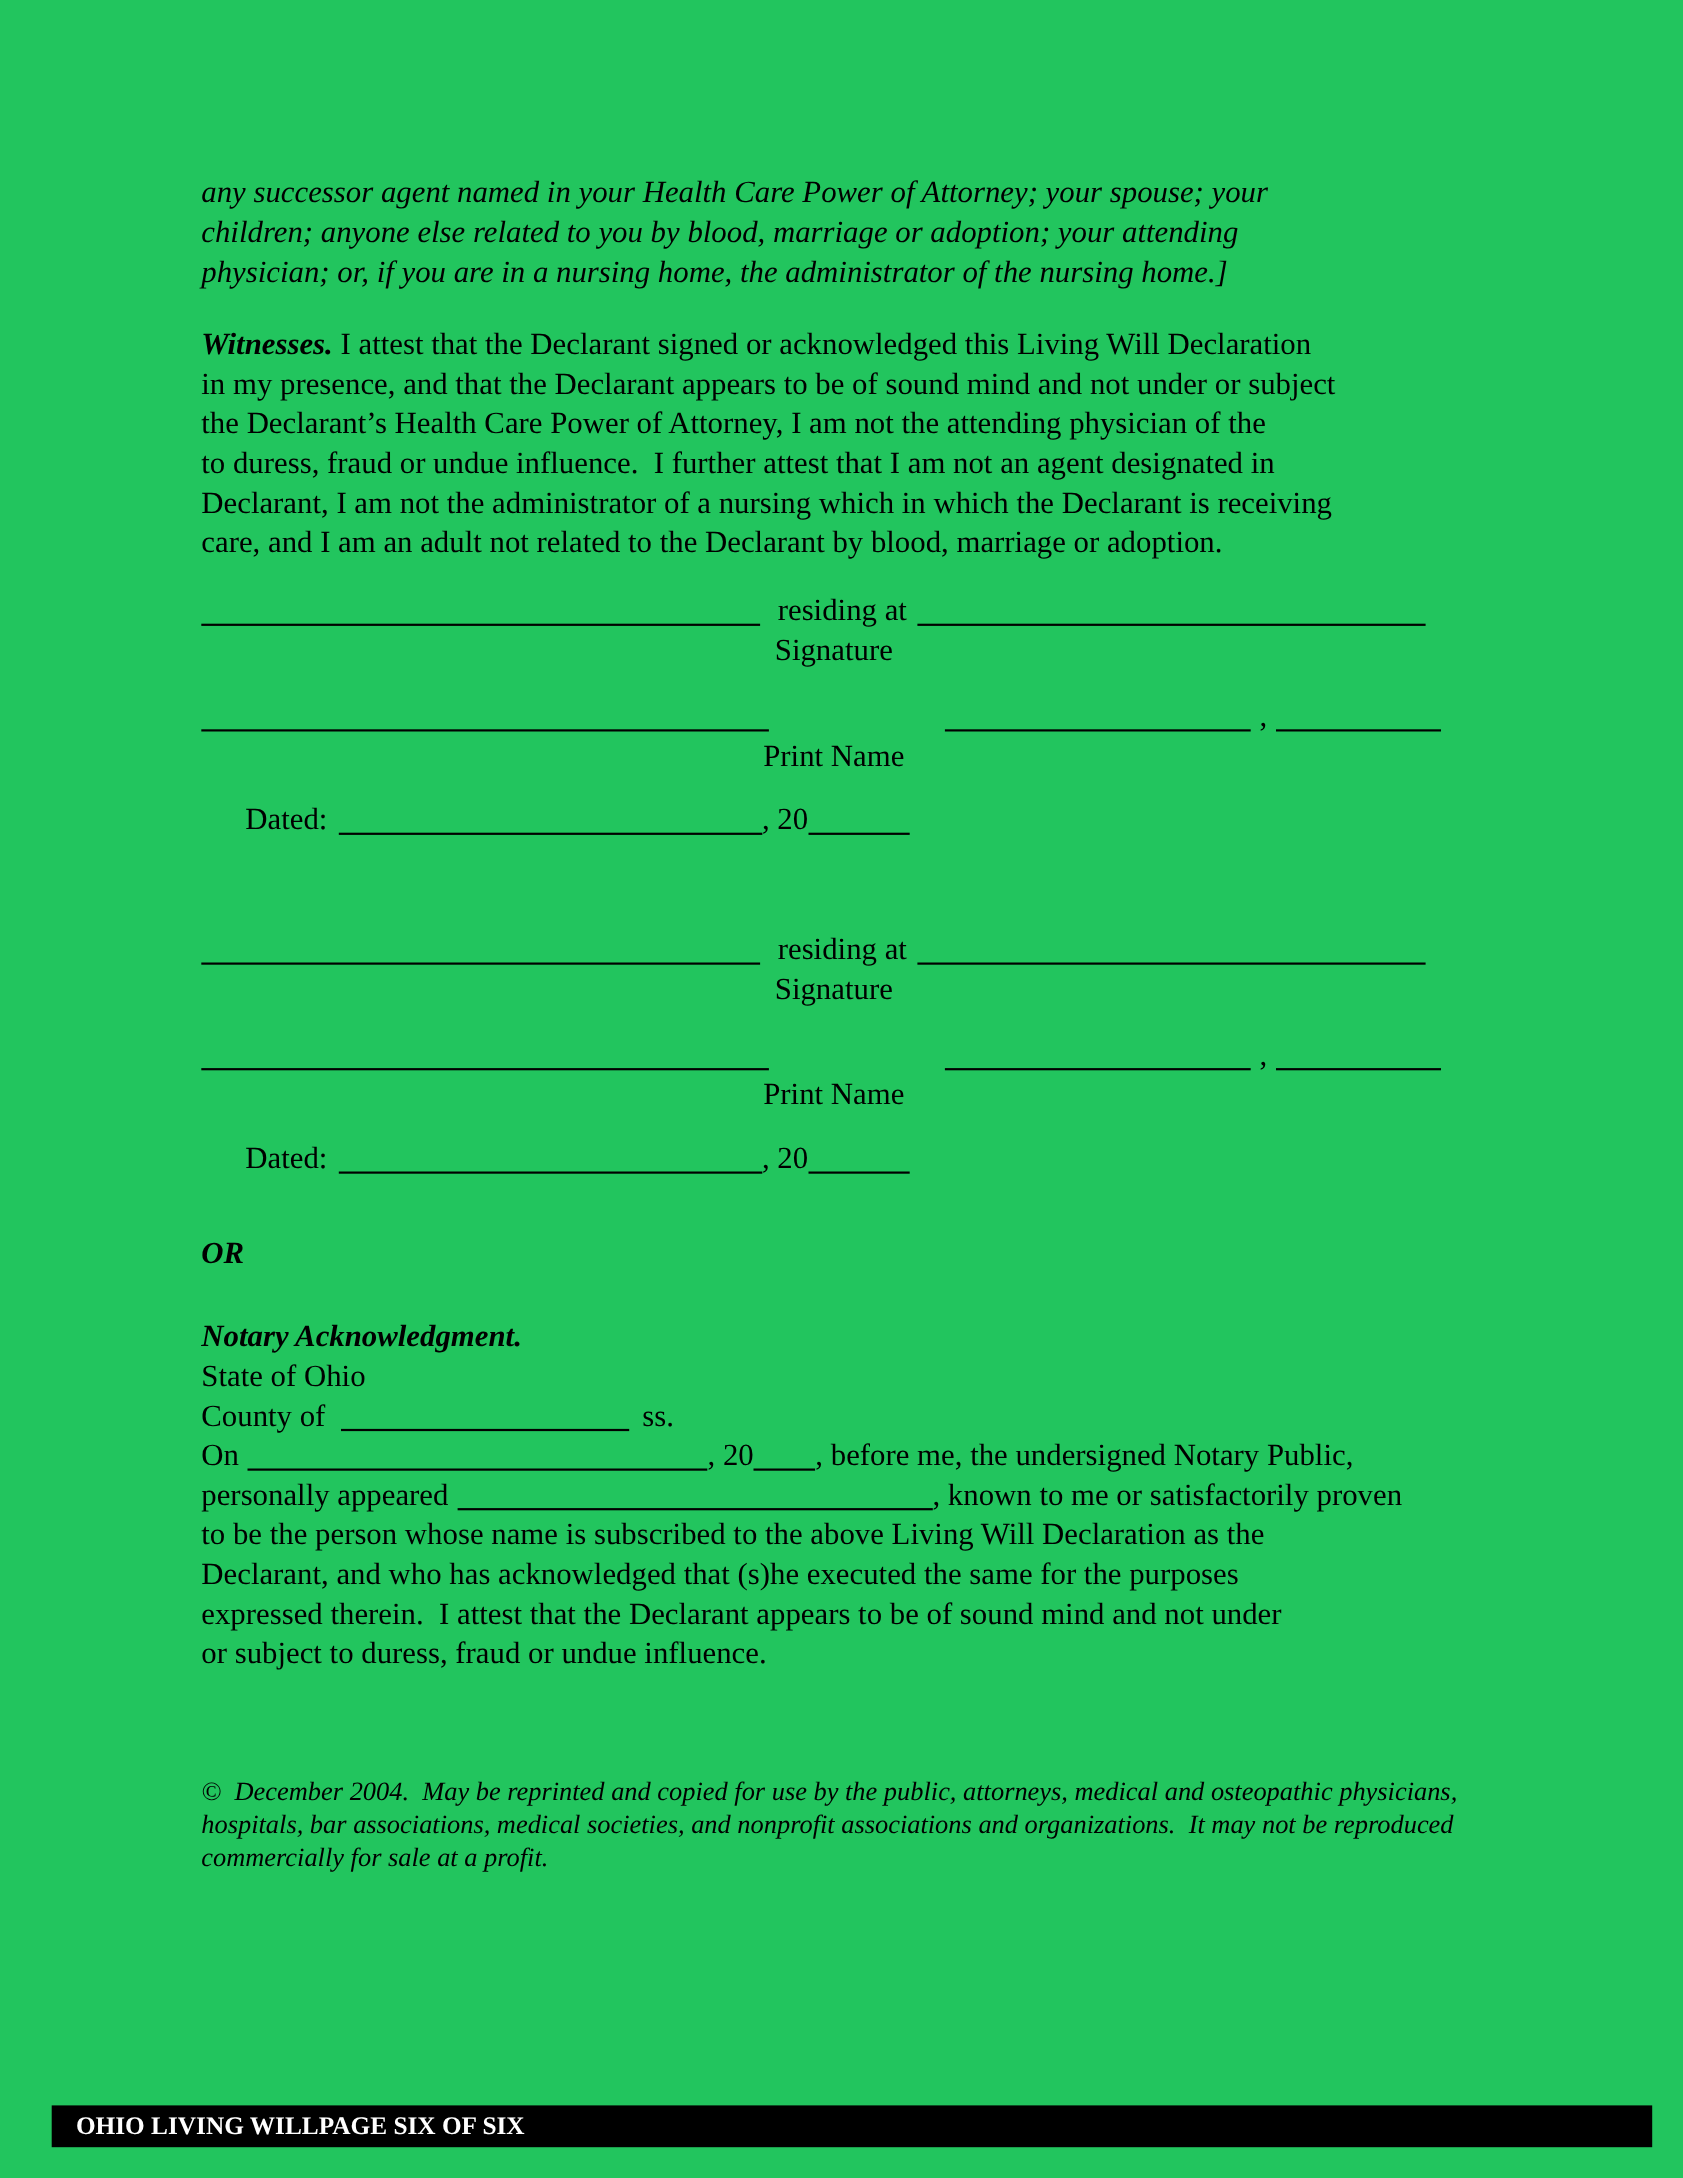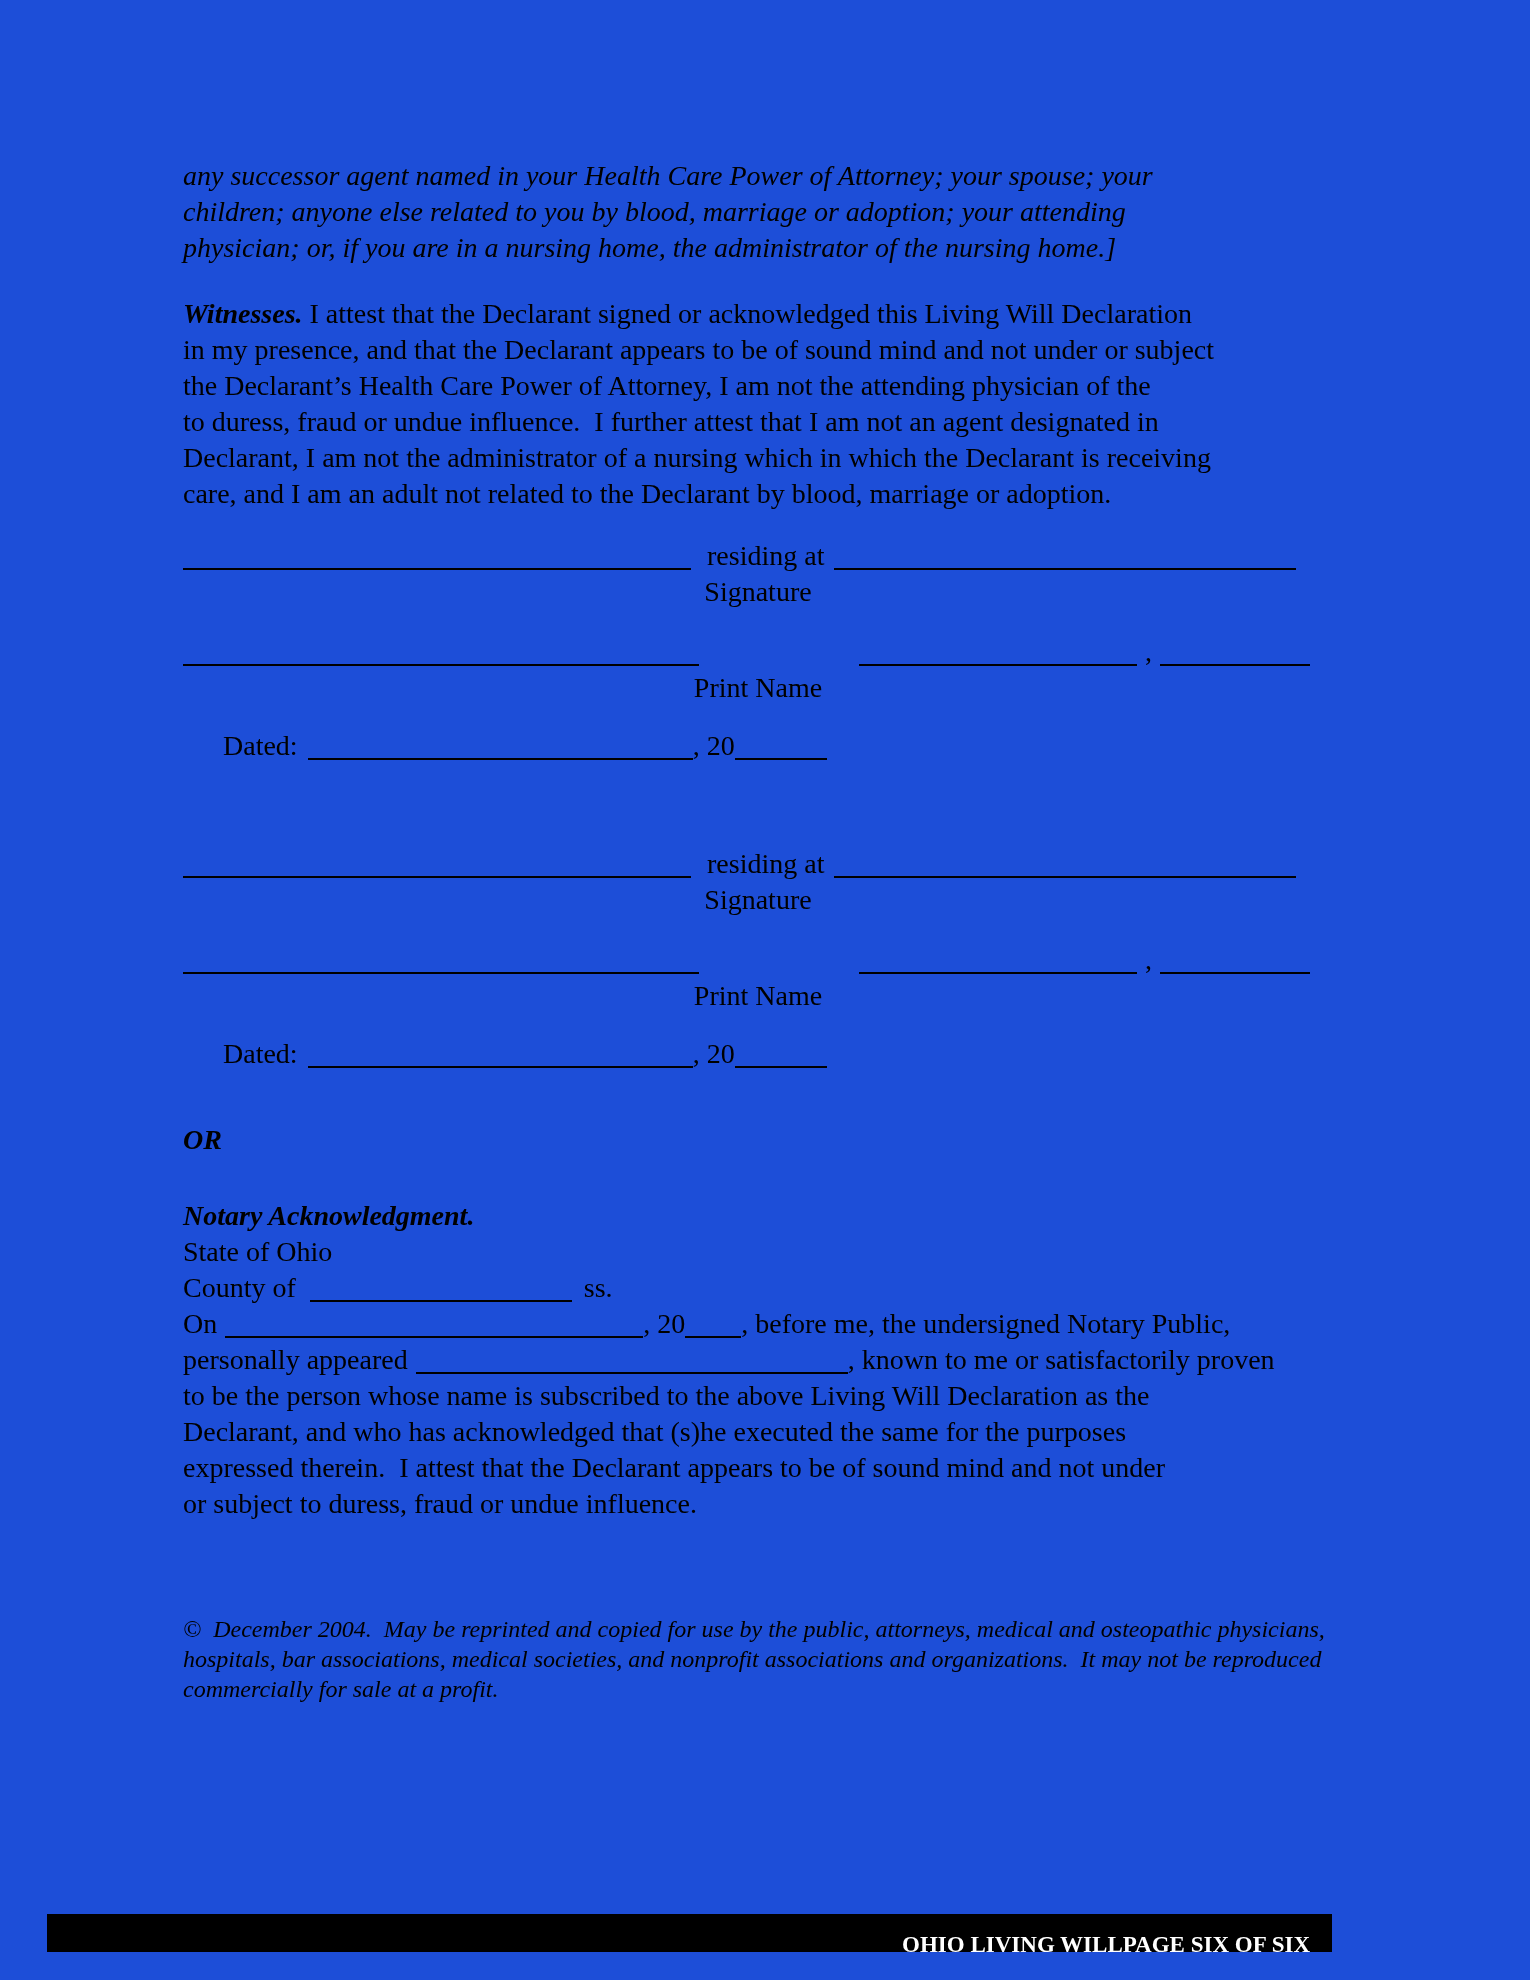--- a/index.html
+++ b/index.html
@@ -4,21 +4,21 @@
 <style>
   html, body {
     margin: 0;
     padding: 0;
     background: #ffffff;
   }
   .page {
     position: relative;
     width: 1530px;
     height: 1980px;
-    background: #1d4ed8;
+    background: #22c55e;
     color: #000000;
     font-family: "Liberation Serif", "DejaVu Serif", serif;
     font-size: 28px;
     line-height: 36px;
     overflow: hidden;
   }
   .content {
     position: absolute;
     left: 183px;
     top: 158px;
@@ -84,30 +84,30 @@
     margin-top: 92px;
     font-style: italic;
     font-size: 24px;
     line-height: 30px;
   }
 
   .footer-bar {
     position: absolute;
     left: 47px;
     top: 1914px;
-    width: 1285px;
+    width: 1455px;
     height: 38px;
     background: #000000;
     color: #ffffff;
     font-weight: bold;
     font-size: 23px;
     line-height: 38px;
     display: flex;
-    justify-content: flex-end;
-    padding: 12px 22px;
+    justify-content: flex-start;
+    padding: 0 22px;
     box-sizing: border-box;
   }
 </style>
 </head>
 <body>
 
 <div class="page">
   <div class="content">
 
     <div class="intro">

